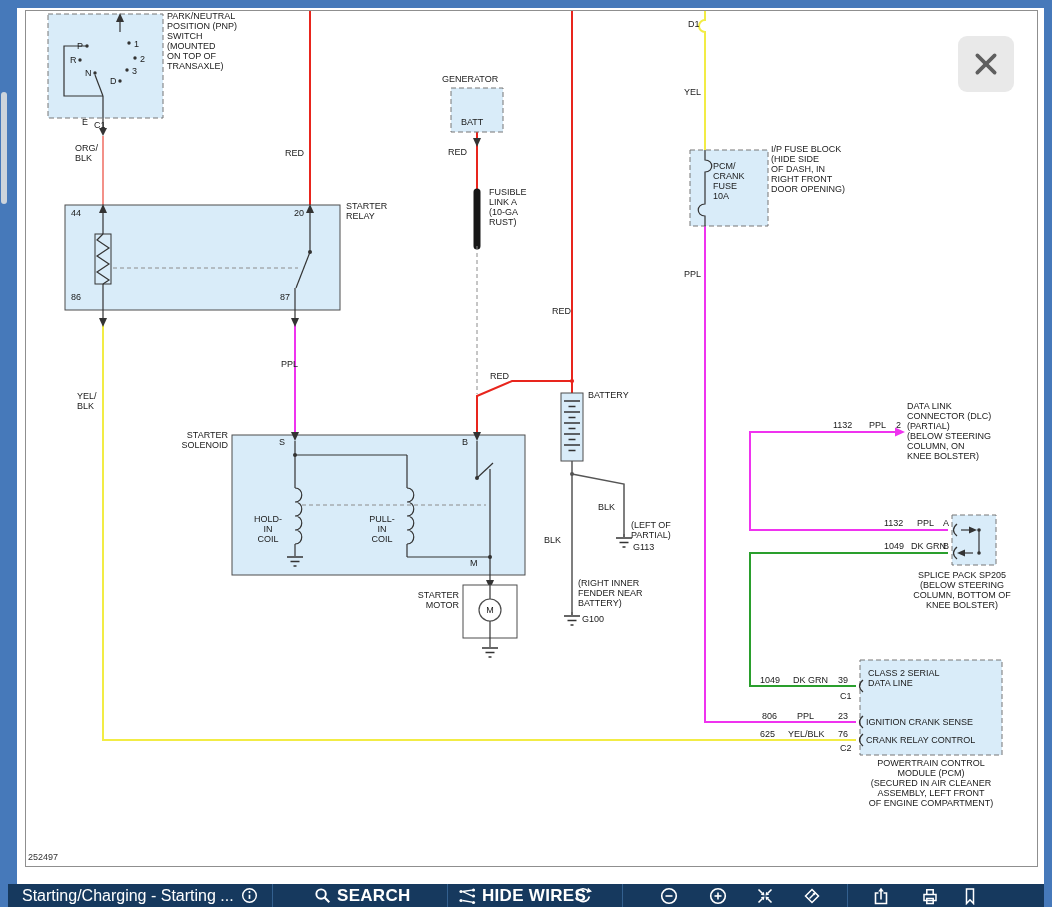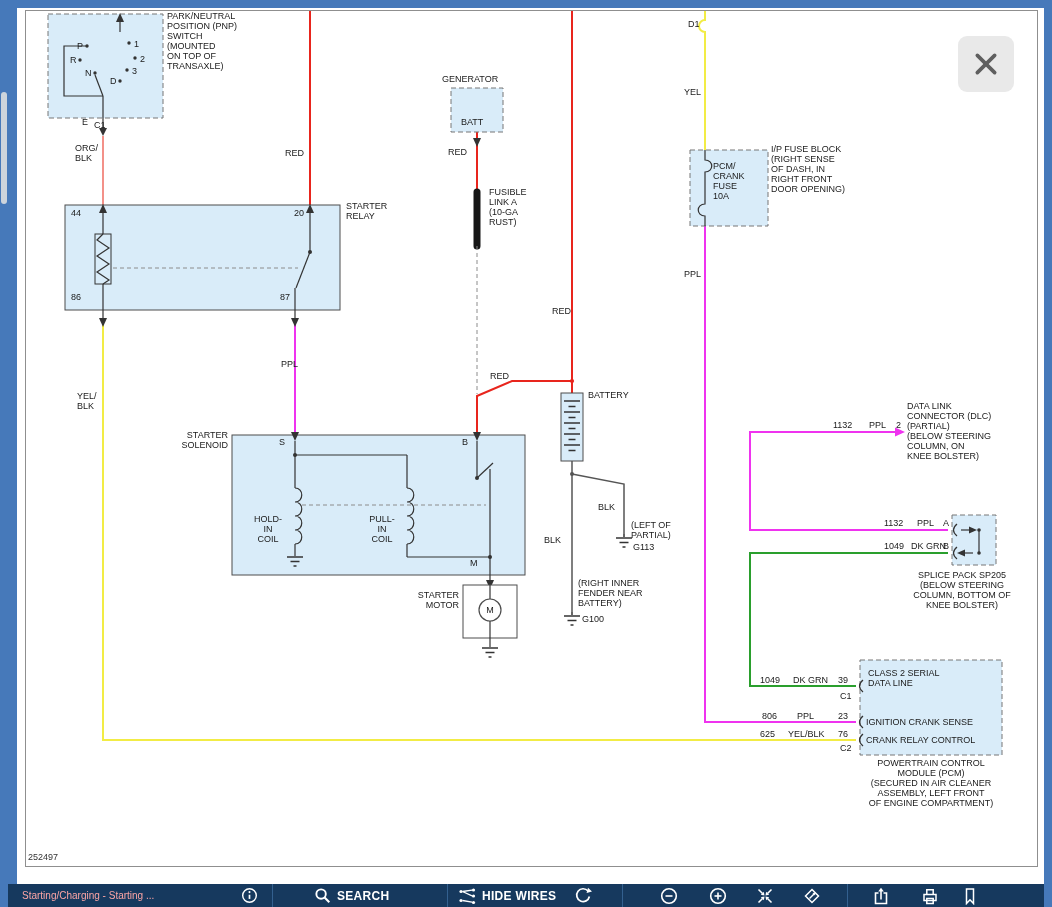--- a/index.html
+++ b/index.html
@@ -16,24 +16,24 @@
   .gnd  { stroke:#333333; stroke-width:1.5; }
   .dot  { fill:#333333; }
   .ah   { fill:#333333; }
   .lbl { position:absolute; font-size:9px; line-height:10px; color:#1a1a1a; white-space:pre-line; }
   .r { text-align:right; }
   .c { text-align:center; }
   .u { }
   .close-btn { position:absolute; left:958px; top:36px; width:56px; height:56px; background:#e9e9e9;
                border:none; border-radius:9px; cursor:pointer; display:flex; align-items:center; justify-content:center; }
   .toolbar { position:absolute; left:8px; top:884px; width:1036px; height:23px; background:#16395e; }
-  .toolbar .title { position:absolute; left:14px; top:0; height:23px; line-height:23px; font-size:10px; color:#fca5a5; white-space:nowrap; }
+  .toolbar .title { position:absolute; left:14px; top:0; height:23px; line-height:23px; font-size:16px; color:#ffffff; white-space:nowrap; }
   .tb { position:absolute; top:0; height:23px; display:flex; align-items:center; gap:6px;
         background:none; border:none; color:#ffffff; cursor:pointer; font-family:"Liberation Sans", sans-serif; }
-  .tlabel { font-size:12px; font-weight:bold; letter-spacing:.3px; color:#ffffff; }
+  .tlabel { font-size:17px; font-weight:bold; letter-spacing:.3px; color:#ffffff; }
   .tdiv { position:absolute; top:0; height:23px; width:1px; background:#33608f; }
 </style>
 </head>
 <body>
 
 <div class="page">
   <div class="scroll-thumb"></div>
   <div class="canvas"></div>
 
   <svg class="artwork" width="1052" height="907" viewBox="0 0 1052 907">
@@ -284,21 +284,21 @@
     <div class="lbl" style="left:578px;top:578px">(RIGHT INNER
 FENDER NEAR
 BATTERY)</div>
     <div class="lbl" style="left:582px;top:614px">G100</div>
 
     <div class="lbl" style="left:713px;top:161px">PCM/
 CRANK
 FUSE
 10A</div>
     <div class="lbl" style="left:771px;top:144px">I/P FUSE BLOCK
-(RIGHT SENSE
+(HIDE SIDE
 OF DASH, IN
 RIGHT FRONT
 DOOR OPENING)</div>
 
     <div class="lbl" style="left:907px;top:401px">DATA LINK
 CONNECTOR (DLC)
 (PARTIAL)
 (BELOW STEERING
 COLUMN, ON
 KNEE BOLSTER)</div>

